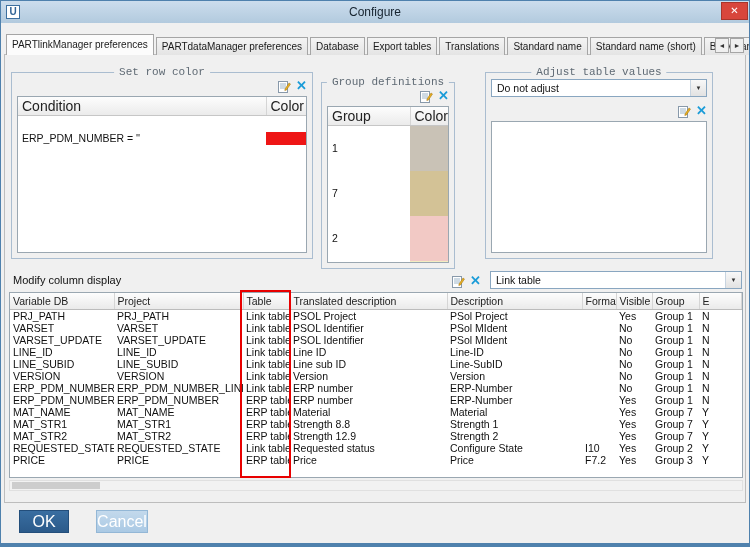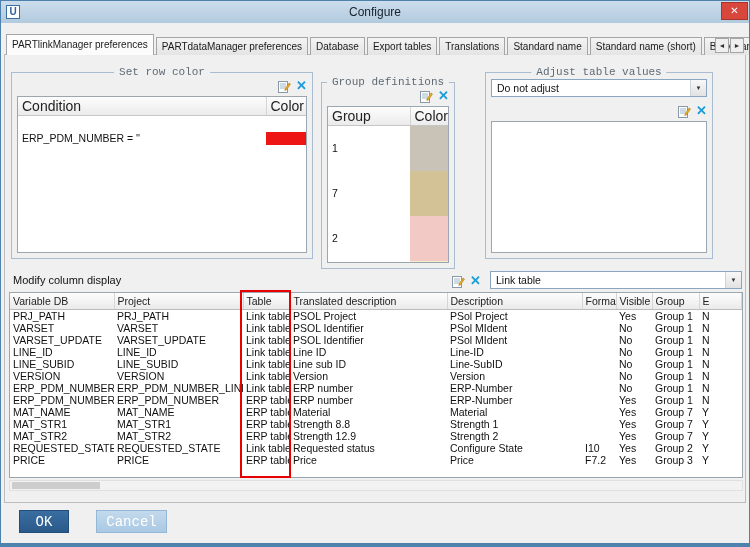--- a/index.html
+++ b/index.html
@@ -94,24 +94,24 @@
   th.c4{width:135px;} th.c5{width:34px;} th.c6{width:36px;} th.c7{width:47px;}
 
   .red-highlight { position:absolute; left:239px; top:289px; width:51px; height:188px;
                    border:2px solid #e80000; z-index:5; pointer-events:none; }
 
   .hscroll { position:absolute; left:8px; top:479px; width:734px; height:11px;
              background:#f2f2f2; border:1px solid #e0e0e0; z-index:2; }
   .hthumb { position:absolute; left:2px; top:1px; width:88px; height:7px; background:#cdcdcd; }
 
   
-  .btn { position:absolute; font-size:14px; font-family:Liberation Mono, monospace; }
+  .btn { position:absolute; font-size:16px; font-family:Liberation Sans, sans-serif; }
   .ok { left:18px; top:509px; width:50px; height:23px;
         background:linear-gradient(#396ea1,#2b5a8a); border:1px solid #234e7b; color:#fff; }
-  .cancel { left:95px; top:509px; width:71px; height:23px;
+  .cancel { left:95px; top:509px; width:52px; height:23px;
             background:linear-gradient(#c3d9ec,#aac9e4); border:1px solid #93b7d6; color:#fff; }
 </style>
 </head>
 <body>
 
 <div class="dialog">
 
   <div class="titlebar">
     <div class="app-icon">U</div>
     <div class="title">Configure</div>

